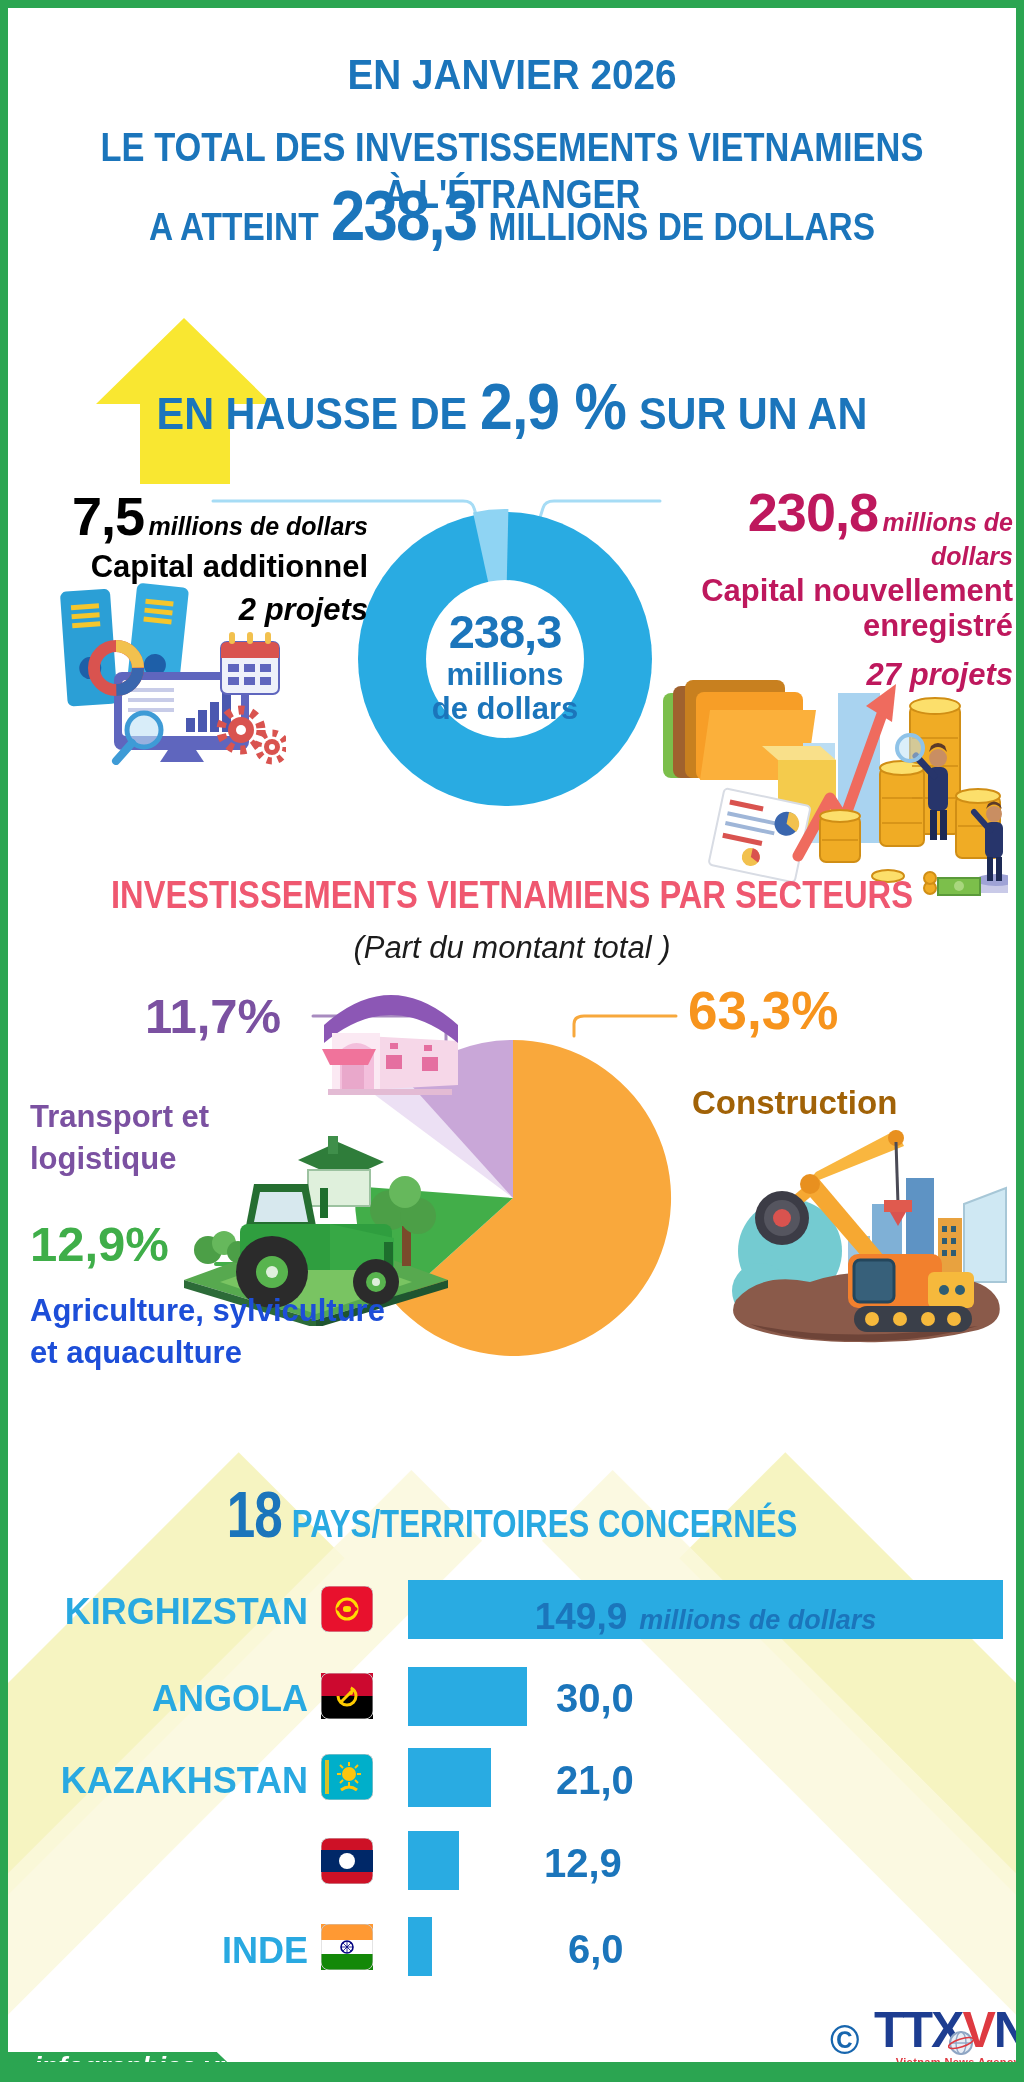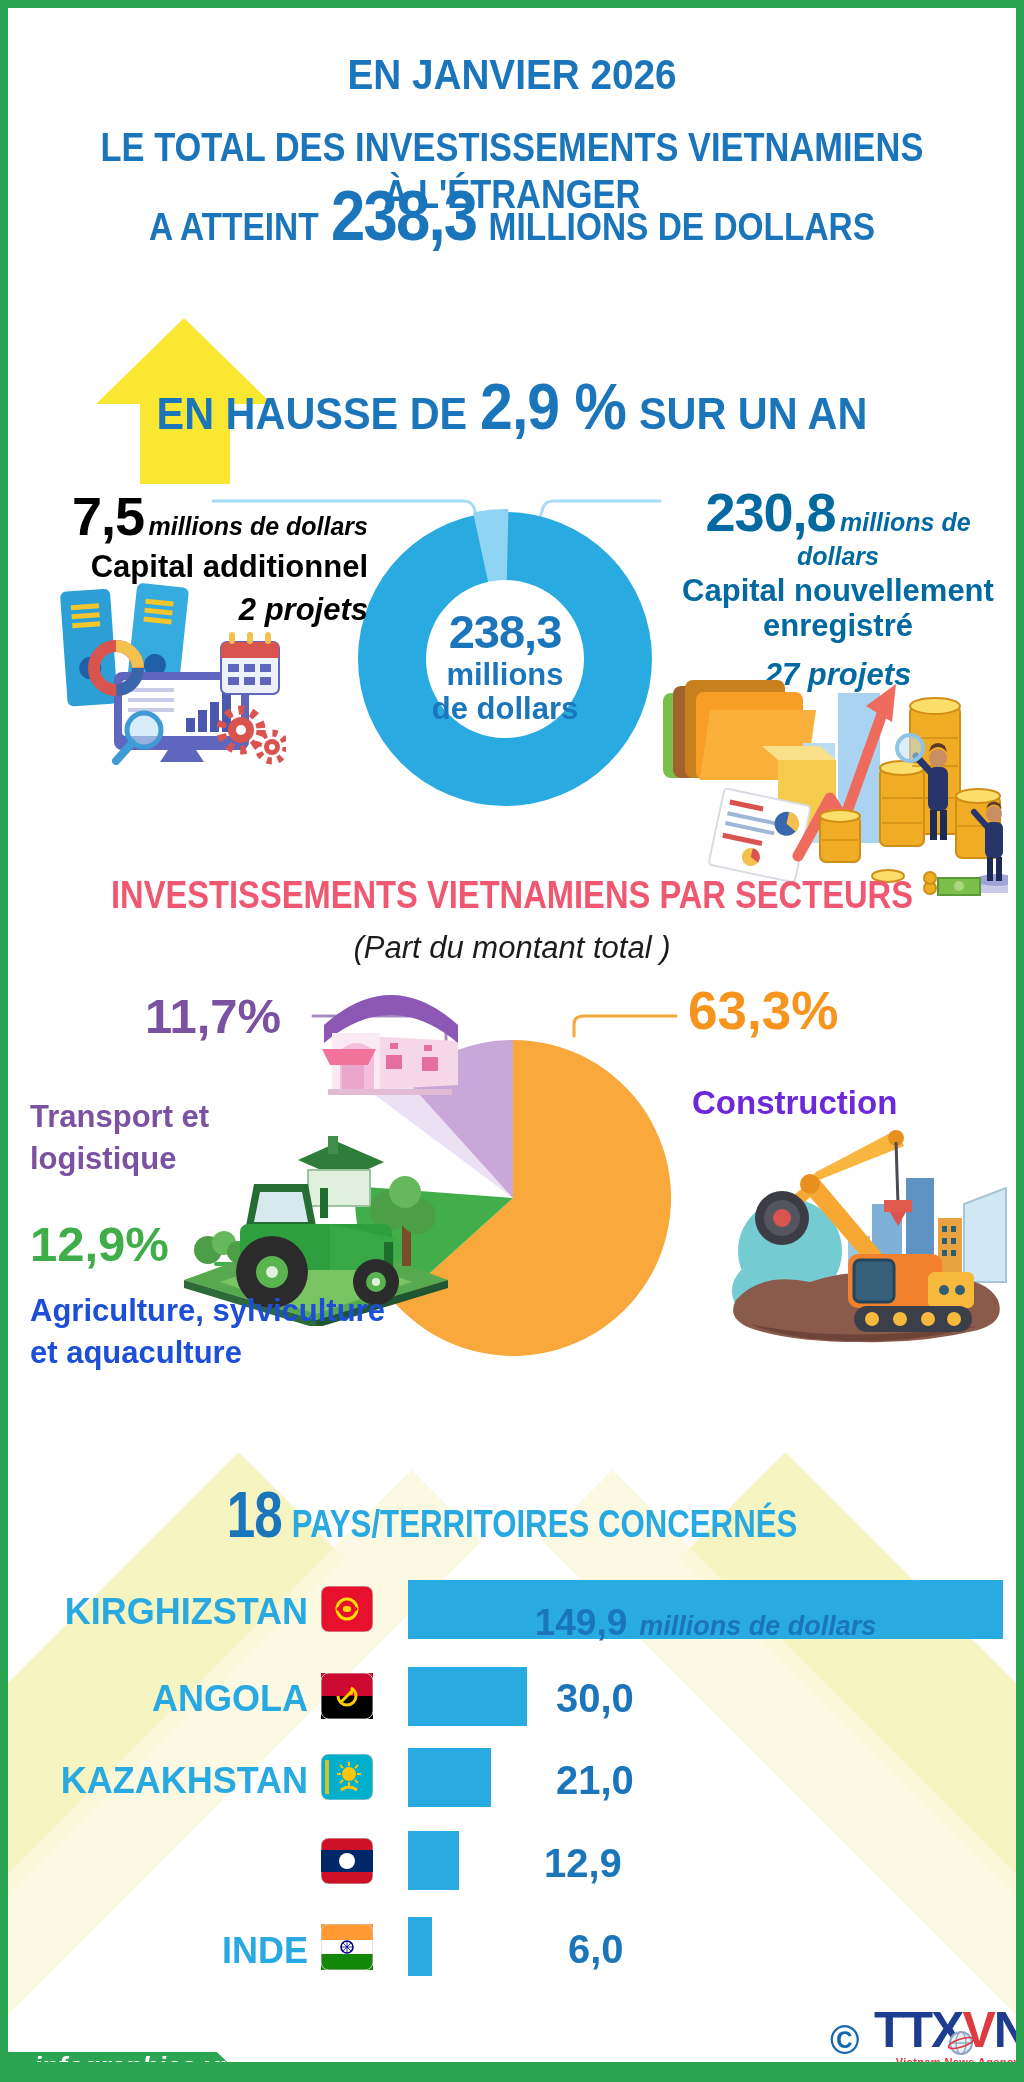--- a/index.html
+++ b/index.html
@@ -23,47 +23,47 @@
   
   .t1{top:42px; font-size:43px; letter-spacing:0;}
   .t2{top:116px; font-size:41px;}
   .t3{top:168px; display:flex; justify-content:center; align-items:baseline; gap:14px;}
   .t3 .pre{font-size:38px;} .t3 .big{font-size:70px; letter-spacing:-2px;} .t3 .suf{font-size:38px;}
   .t4{top:362px; display:flex; justify-content:center; align-items:baseline; gap:14px;}
   .t4 .pre{font-size:45px;} .t4 .big{font-size:64px; letter-spacing:-1px;} .t4 .suf{font-size:45px;}
 
   
   .cap-left{left:20px; top:478px; width:340px; text-align:right; color:#000000; line-height:1.12; z-index:2;}
-  .cap-right{left:655px; top:474px; width:350px; text-align:center; color:#0369a1; line-height:1.12; z-index:2;}
+  .cap-right{left:655px; top:474px; width:350px; text-align:right; color:#be185d; line-height:1.12; z-index:2;}
   .cap-num{font-size:54px; font-weight:bold; letter-spacing:-1px;}
   .cap-unit{font-size:25px; font-style:italic; font-weight:600;}
   .cap-line{font-size:31px; font-weight:bold; margin-top:4px;}
   .cap-proj{font-size:31px; font-weight:bold; font-style:italic; margin-top:8px;}
   .donut-center{left:387px; top:598px; width:220px; text-align:center; color:#1B75BB; z-index:2; line-height:1.1;}
   .donut-center .v{font-size:47px; font-weight:bold; letter-spacing:-1px;}
   .donut-center .u{font-size:31px; font-weight:bold;}
 
   
   .sec-title{top:866px; font-size:38px; color:#EF5870; z-index:2;}
   .sec-sub{top:922px; font-size:31px; color:#1c1c1c; font-style:italic; font-weight:500; z-index:2;}
   .pct-transport{left:105px; top:980px; width:200px; text-align:center; font-size:49px; font-weight:bold; color:#7B51A1; z-index:3;}
   .lbl-transport{left:22px; top:1088px; font-size:31px; font-weight:bold; color:#7B51A1; line-height:1.35; z-index:3;}
   .pct-agri{left:22px; top:1208px; font-size:49px; font-weight:bold; color:#3FAE49; z-index:3;}
   .lbl-agri{left:22px; top:1282px; font-size:31px; font-weight:bold; color:#1d4ed8; line-height:1.35; z-index:3;}
   .pct-constr{left:680px; top:972px; font-size:53px; font-weight:bold; color:#F7941D; z-index:3;}
-  .lbl-constr{left:684px; top:1076px; font-size:33px; font-weight:bold; color:#6d28d9; z-index:3;}
+  .lbl-constr{left:684px; top:1076px; font-size:33px; font-weight:bold; color:#a16207; z-index:3;}
 
   
   .countries-title{top:1470px; display:flex; justify-content:center; align-items:baseline; gap:12px; z-index:2;}
   .countries-title .n{font-size:64px; letter-spacing:-1px;}
   .countries-title .t{font-size:39px;}
   .crow-name{width:300px; text-align:right; font-size:36px; font-weight:bold; color:#29A9E1; z-index:2;}
   .flag{left:313px; width:52px; height:46px; z-index:2;}
   .bar{left:400px; height:59px; background:#29ABE2; z-index:1;}
-  .bar1-label{left:400px; width:595px; height:52px; display:flex; justify-content:center; align-items:baseline; gap:12px; z-index:2; padding-top:22px; box-sizing:border-box;border-radius:8px;}
+  .bar1-label{left:400px; width:595px; height:52px; display:flex; justify-content:center; align-items:baseline; gap:12px; z-index:2; padding-top:16px; box-sizing:border-box;border-radius:8px;}
   .bar1-label .v{font-size:37px; font-weight:bold; color:#1B75BB;}
   .bar1-label .u{font-size:27px; font-style:italic; font-weight:600; color:#1B75BB;}
   .crow-val{font-size:40px; font-weight:bold; color:#1B75BB; z-index:2;}
 
   
   .source{left:30px; top:1986px; font-size:30px; font-weight:bold; color:#231F20; z-index:3;}
   .ribbon{left:0; top:2044px; width:240px; height:30px; background:#2BA551;
     clip-path:polygon(0 0, 87% 0, 100% 100%, 0 100%); z-index:4;}
   .ribbon span{display:block; padding-left:26px; font-size:27px; font-weight:bold; font-style:italic; color:#fff; line-height:30px;}
   .bottom-band{left:0; right:0; bottom:0; height:12px; background:#2BA551; z-index:4;}

